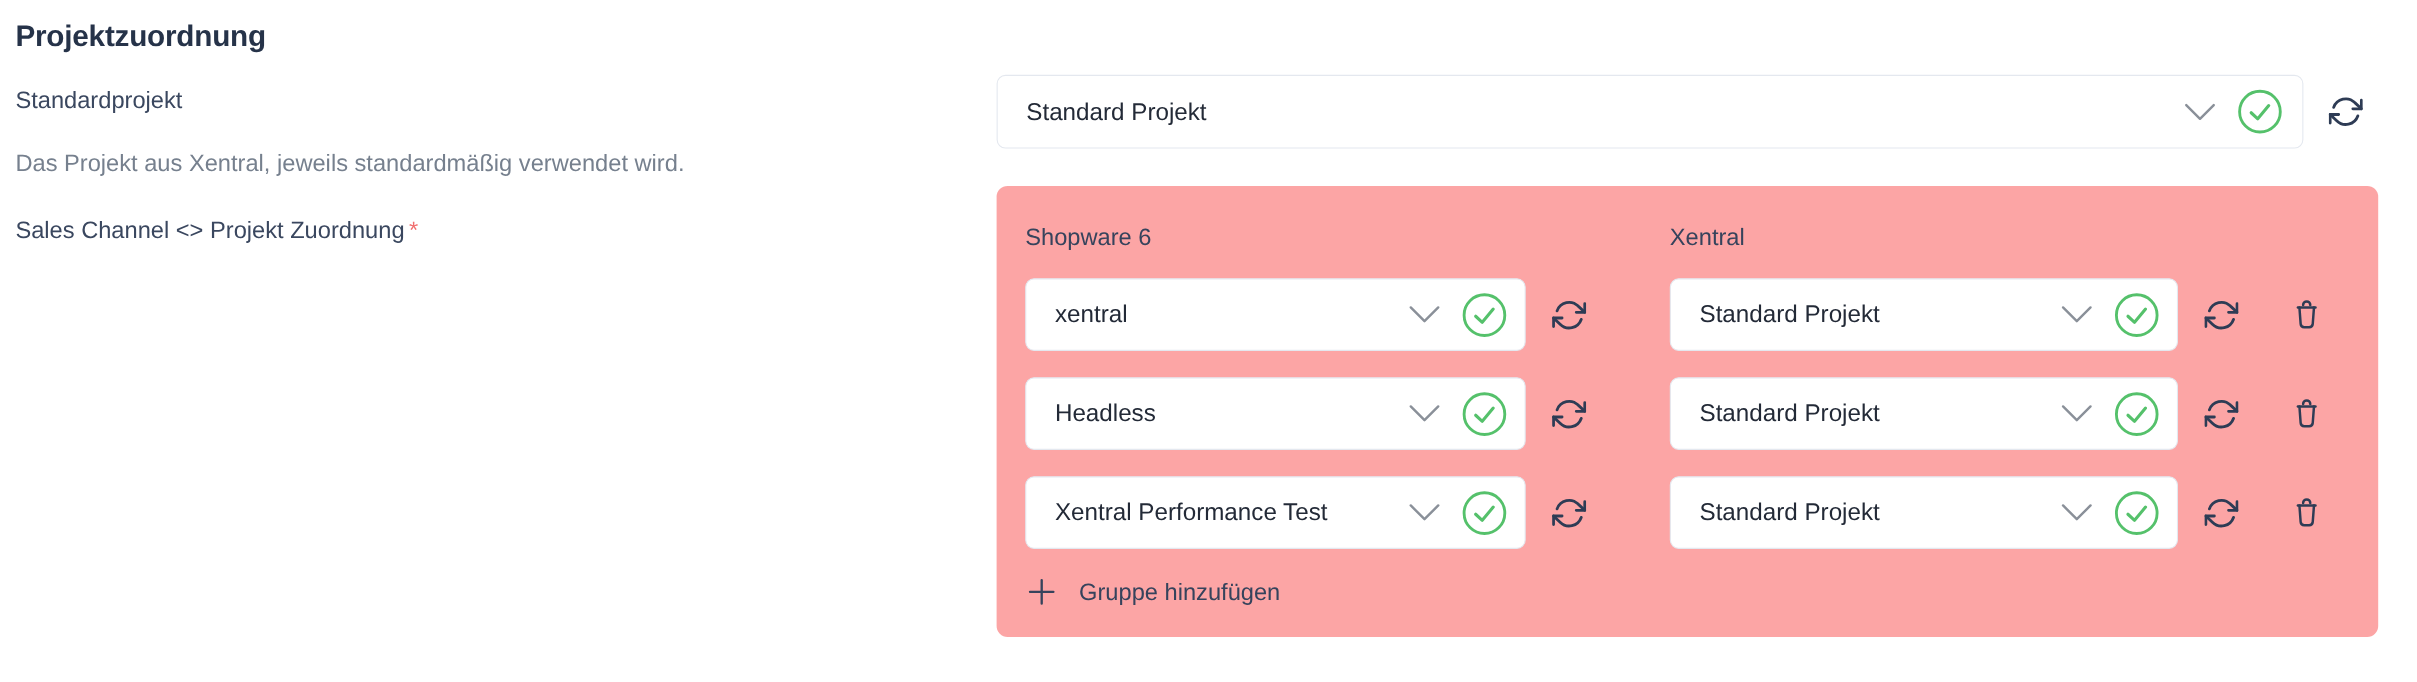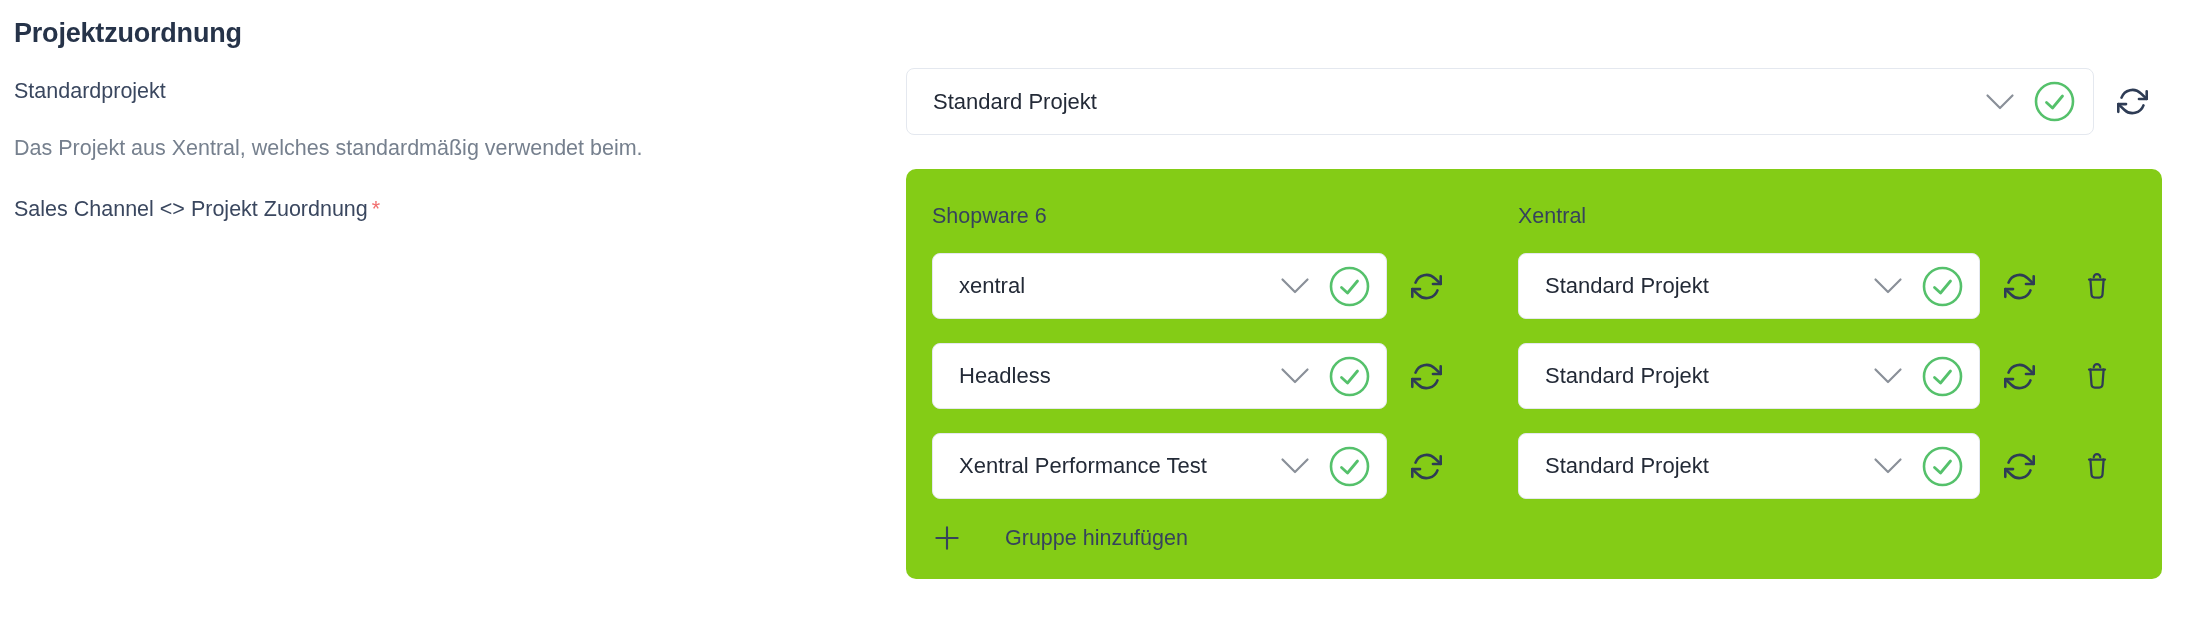--- a/index.html
+++ b/index.html
@@ -99,21 +99,21 @@
     background: none;
     border: none;
     padding: 0;
     cursor: pointer;
   }
   .top-field .select { flex: 1 1 auto; }
   .top-field .icon-btn { margin-left: 22px; margin-right: 14px; }
   
   .panel {
     margin-top: 34px;
-    background: #84cc16;
+    background: #fca5a5;
     border-radius: 10px;
     box-sizing: border-box;
     padding: 34px 26px 26px 26px;
   }
   .col-headers {
     display: flex;
     font-size: 21.5px;
     line-height: 26px;
     color: #36435c;
     margin-bottom: 24px;
@@ -132,39 +132,38 @@
     display: flex;
     align-items: center;
     margin-top: 14px;
     background: none;
     border: none;
     padding: 0;
     cursor: pointer;
     color: #36435c;
     font-family: "Liberation Sans", sans-serif;
     font-size: 21.5px;
-    gap: 24px;
   }
   .plus-icon {
     width: 30px;
     height: 30px;
     margin-right: 19px;
   }
   svg { display: block; }
 </style>
 </head>
 <body>
 
 <div class="layout">
 
   <div class="left-col">
     <h1 class="page-title">Projektzuordnung</h1>
 
     <p class="field-label">Standardprojekt</p>
-    <p class="field-desc desc-1">Das Projekt aus Xentral, welches standardmäßig verwendet beim.</p>
+    <p class="field-desc desc-1">Das Projekt aus Xentral, jeweils standardmäßig verwendet wird.</p>
 
     <p class="field-label label-2"><span>Sales Channel &lt;&gt; Projekt Zuordnung</span><span class="required-marker">*</span></p>
   </div>
 
   <div class="right-col">
 
     <div class="field-row top-field">
       <div class="select">
         <span class="value">Standard Projekt</span>
         <span class="chevron">

